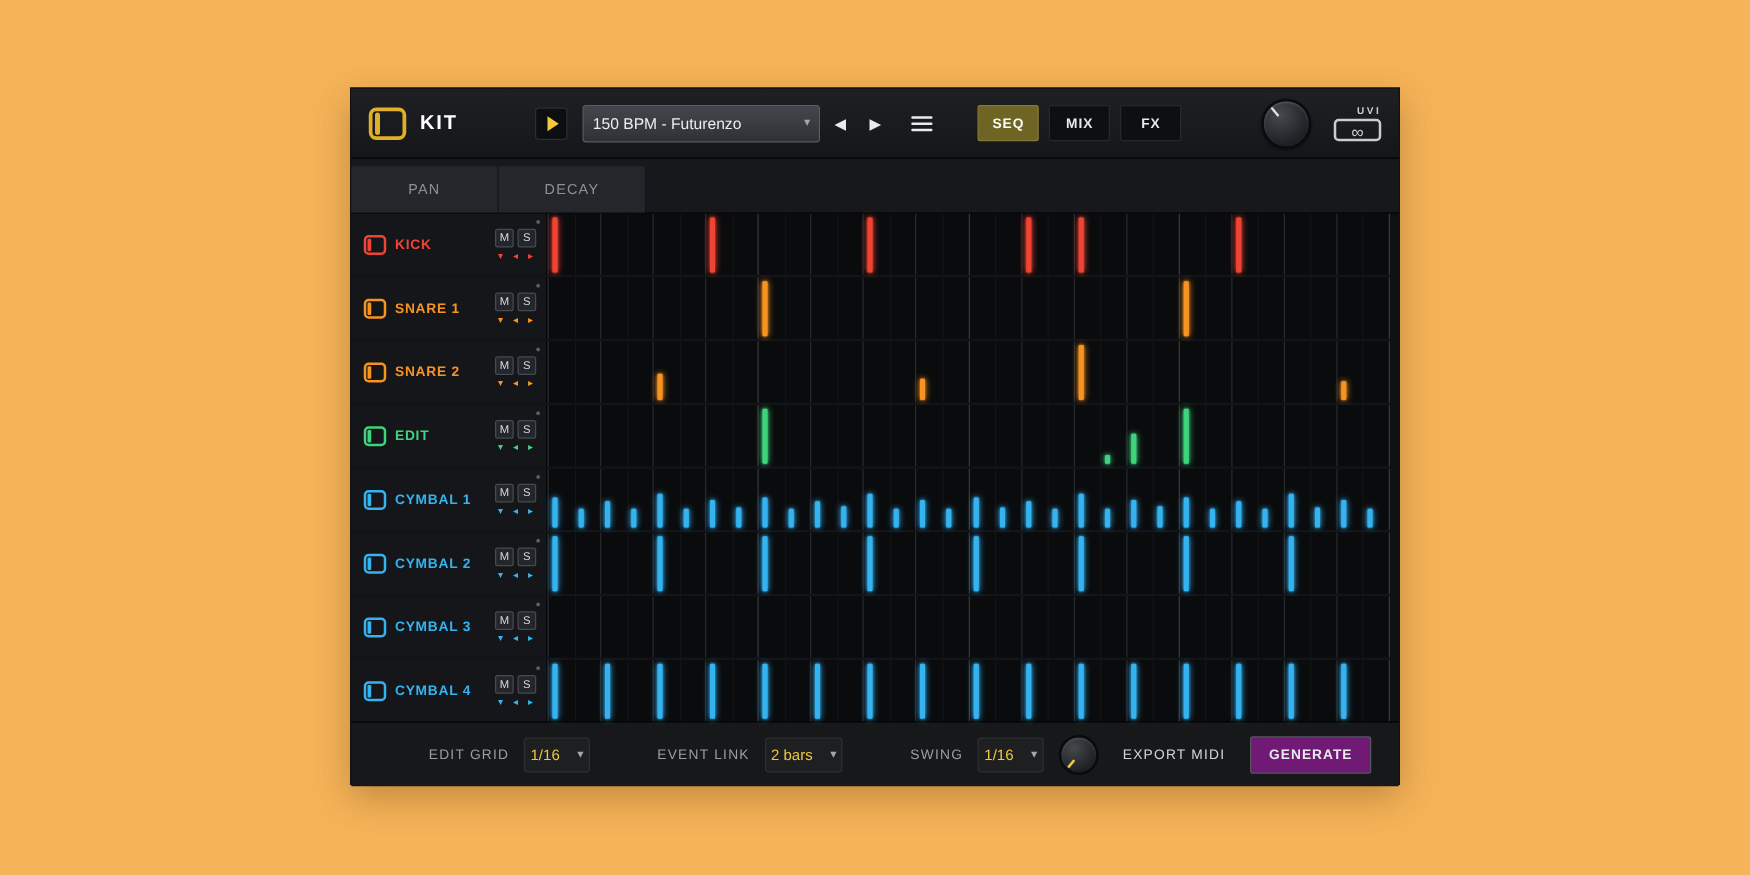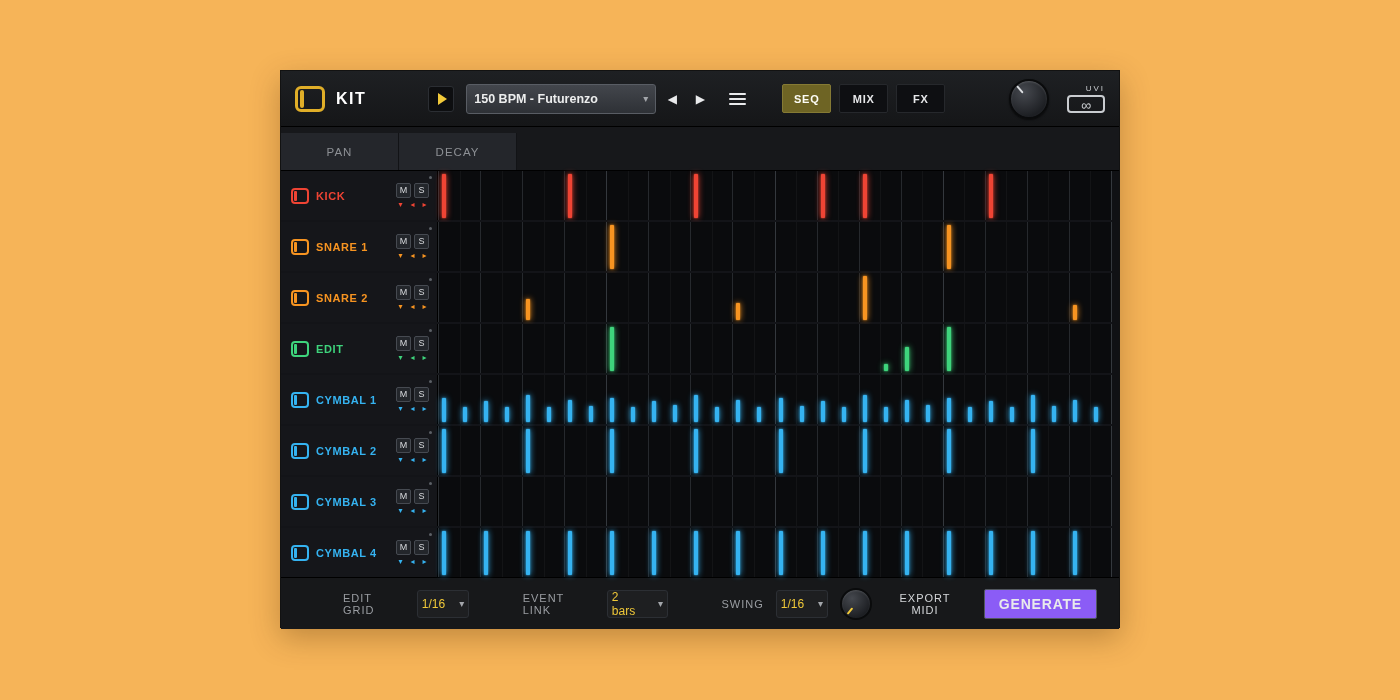--- a/index.html
+++ b/index.html
@@ -24,40 +24,40 @@
   .logo{width:24px;height:20px;border:3px solid #e0ae28;border-radius:6px;position:relative;flex:none;}
   .logo::after{content:'';position:absolute;left:2px;top:1px;bottom:1px;width:4px;background:#e0ae28;border-radius:2px;}
   .title{color:#fff;font-size:16px;font-weight:bold;letter-spacing:1.5px;margin-left:11px;}
   .play{width:26px;height:26px;margin-left:62px;background:#0d0e10;border:1px solid #2b2e33;border-radius:3px;display:flex;align-items:center;justify-content:center;padding:0;cursor:pointer;}
   .play-tri{width:0;height:0;border-left:9px solid #f2ca3a;border-top:6px solid transparent;border-bottom:6px solid transparent;margin-left:2px;}
   .preset{
     margin-left:12px;width:190px;height:30px;box-sizing:border-box;
     background:linear-gradient(#43464c,#2e3136);border:1px solid #595d64;border-radius:3px;
     display:flex;align-items:center;padding:0 7px;color:#eceded;font-size:12.5px;cursor:pointer;
   }
-  .preset .p-text{flex:1;white-space:nowrap;overflow:hidden;font-weight:bold;}
+  .preset .p-text{flex:1;white-space:nowrap;overflow:hidden;}
   .chev{color:#a3a6ab;font-size:10px;margin-left:6px;}
   .hdr-arrow{background:none;border:none;color:#e9eaec;font-size:12px;width:24px;height:26px;padding:0;margin-left:4px;cursor:pointer;}
   .hamburger{background:none;border:none;width:26px;height:26px;margin-left:12px;display:flex;flex-direction:column;justify-content:center;gap:3px;align-items:center;padding:0;cursor:pointer;}
   .hamburger span{display:block;width:17px;height:2px;background:#e9eaec;border-radius:1px;}
   .nav{display:flex;gap:8px;margin-left:32px;}
   .nav-btn{
     width:49px;height:29px;background:#0e0f12;border:1px solid #26282c;border-radius:2px;
     color:#e6e7e9;font-size:11px;font-weight:bold;letter-spacing:.8px;padding:0;cursor:pointer;
     font-family:inherit;
   }
   .nav-btn.active{background:#6e6424;border-color:#857a34;color:#fdfdf6;}
   .knob{
     width:36px;height:36px;border-radius:50%;margin-left:auto;position:relative;cursor:pointer;
     background:radial-gradient(circle at 36% 30%,#46494f,#1d1f23 72%);
     border:2px solid #0a0b0c;box-shadow:inset 0 1px 2px rgba(255,255,255,.18),0 1px 2px rgba(0,0,0,.6);
   }
   .knob::after{content:'';position:absolute;width:2px;height:9px;background:#dcdee1;left:8px;top:4px;transform:rotate(-40deg);border-radius:1px;}
   .uvi{margin-left:18px;display:flex;flex-direction:column;align-items:flex-end;gap:2px;}
-  .uvi-text{color:#c9ccd0;font-size:8px;letter-spacing:2px;font-weight:normal;}
+  .uvi-text{color:#c9ccd0;font-size:8px;letter-spacing:2px;font-weight:bold;}
   .uvi-inf{width:38px;height:18px;border:2px solid #c9ccd0;border-radius:4px;color:#c9ccd0;font-size:14px;line-height:16px;text-align:center;box-sizing:border-box;}
   
   .tabbar{
     height:44px;flex:none;background:#17181b;border-bottom:1px solid #000;
     display:flex;align-items:center;padding-right:8px;box-sizing:border-box;
   }
   .tab-strip{display:flex;height:37px;align-self:flex-end;}
   .tab{
     width:118px;height:37px;background:#24262b;border-right:1px solid #121316;
     color:#8d9095;font-size:11.5px;letter-spacing:1px;display:flex;align-items:center;justify-content:center;
@@ -117,22 +117,22 @@
   .spacer-lg{width:26px;}
   .swing-knob{
     width:28px;height:28px;border-radius:50%;position:relative;cursor:pointer;flex:none;
     background:radial-gradient(circle at 36% 30%,#45484e,#1d1f23 72%);
     border:2px solid #0a0b0c;box-shadow:inset 0 1px 2px rgba(255,255,255,.15);
   }
   .swing-knob::after{content:'';position:absolute;width:2px;height:8px;background:#f2ca3a;left:7px;bottom:3px;transform:rotate(40deg);border-radius:1px;}
   .f-right{margin-left:auto;display:flex;align-items:center;gap:20px;}
   .export{background:none;border:none;color:#d4d6d9;font-size:11px;letter-spacing:1px;cursor:pointer;font-family:inherit;padding:0;}
   .generate{
-    height:30px;padding:0 14px;background:#8b5cf6;border:1px solid #52575f;border-radius:2px;
-    color:#e9eaec;font-size:14px;font-weight:bold;letter-spacing:.8px;cursor:pointer;font-family:inherit;text-align:center;
+    height:30px;padding:0 14px;background:#701a75;border:1px solid #52575f;border-radius:2px;
+    color:#e9eaec;font-size:11px;font-weight:bold;letter-spacing:.8px;cursor:pointer;font-family:inherit;text-align:center;
   }
 </style>
 </head>
 <body>
 
 <div class="plugin">
 
   <div class="header">
     <span class="logo"></span>
     <span class="title">KIT</span>

